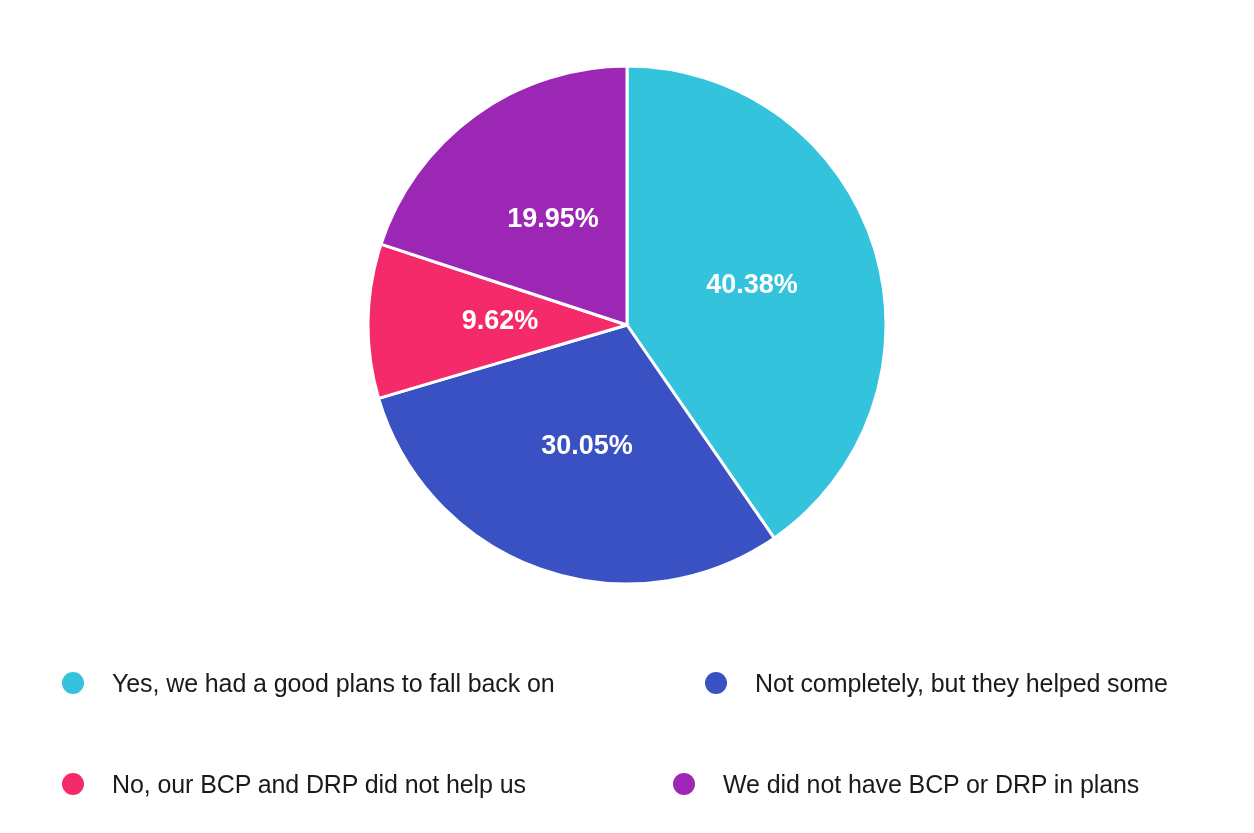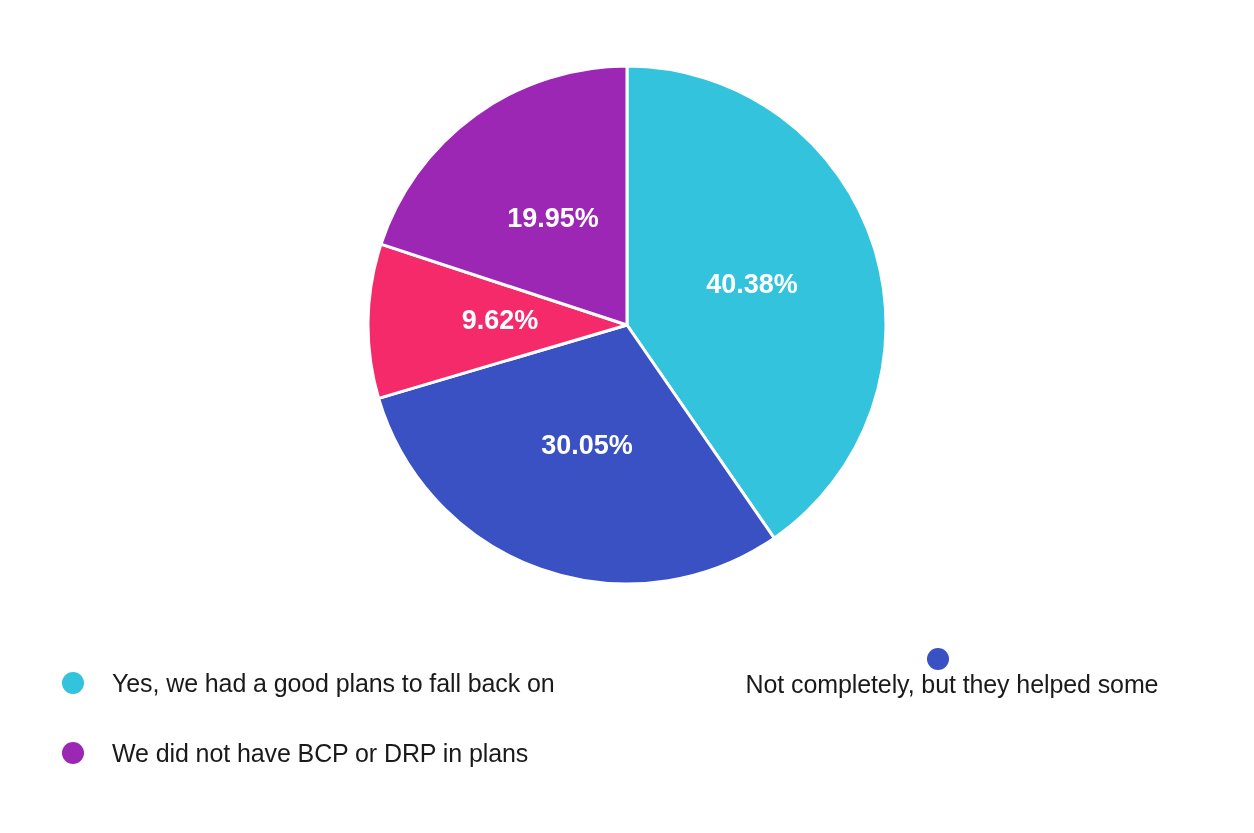--- a/index.html
+++ b/index.html
@@ -57,29 +57,29 @@
     top: 648px;
     width: 1254px;
     height: 170px;
     display: grid;
     grid-template-columns: 580px 560px;
     grid-template-rows: 70px 70px;
     column-gap: 0px;
     row-gap: 0px;
     padding-left: 62px;
     box-sizing: border-box;
+    gap: 31px;
   }
   .legend-item {
     display: flex;
     align-items: center;
     height: 70px;
   }
   .legend-item.indent {
     padding-left: 32px;
-    flex-direction: column;
   }
   .legend-swatch {
     width: 22px;
     height: 22px;
     border-radius: 50%;
     flex: 0 0 auto;
   }
   .legend-label {
     margin-left: 28px;
     font-family: "Liberation Sans", sans-serif;
@@ -117,20 +117,24 @@
     <div class="legend-item">
       <span class="legend-swatch" style="background: rgb(51, 195, 221);"></span>
       <span class="legend-label">Yes, we had a good plans to fall back on</span>
     </div>
 
     <div class="legend-item indent">
       <span class="legend-swatch" style="background: rgb(58, 81, 196);"></span>
       <span class="legend-label">Not completely, but they helped some</span>
     </div>
 
+    <div class="legend-item">
+      <span class="legend-swatch" style="background: rgb(245, 42, 107);"></span>
+      <span class="legend-label">No, our BCP and DRP did not help us</span>
+    </div>
 
     <div class="legend-item">
       <span class="legend-swatch" style="background: rgb(156, 39, 181);"></span>
       <span class="legend-label">We did not have BCP or DRP in plans</span>
     </div>
 
   </div>
 </div>
 
 </body></html>

